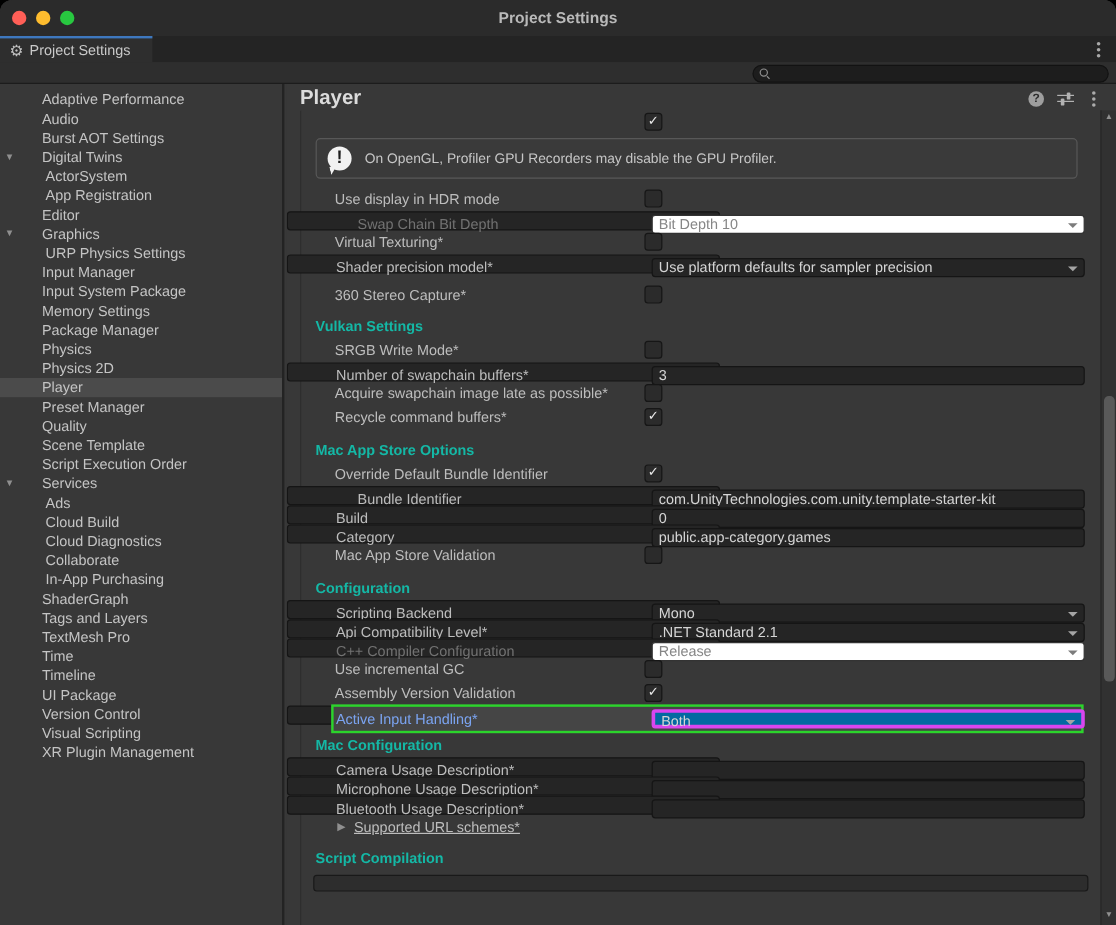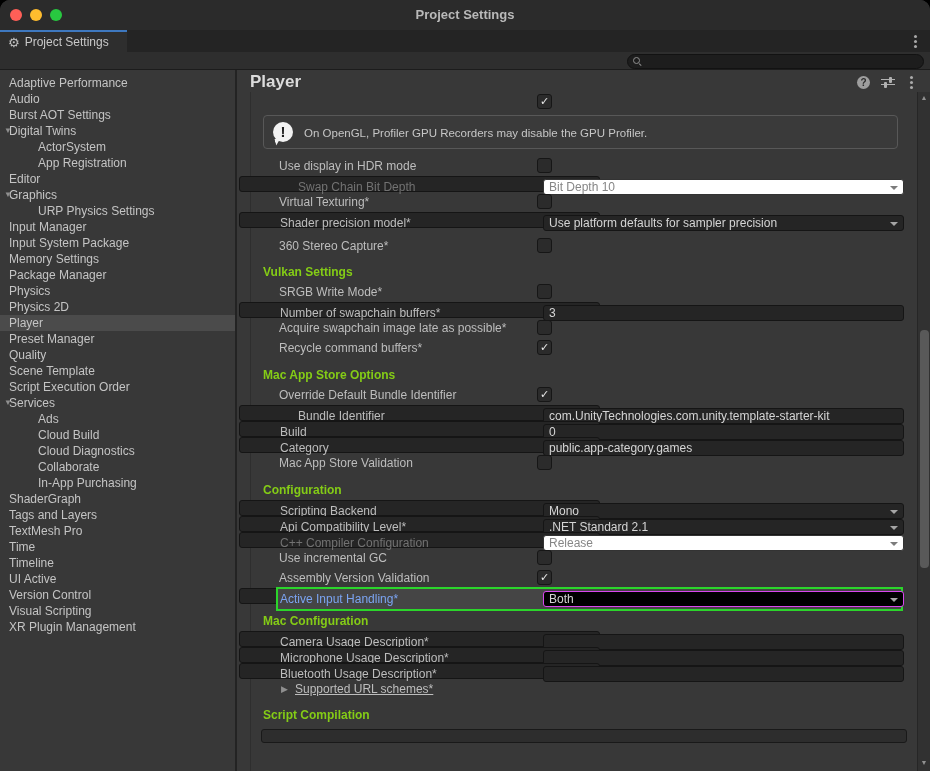--- a/index.html
+++ b/index.html
@@ -35,21 +35,21 @@
   .mag::after { content:""; position:absolute; left:6px; top:6px; width:3px; height:1.4px;
     background:#8f8f8f; transform:rotate(45deg); transform-origin:left center; }
   .search input { background:transparent; border:none; outline:none; color:#ccc; font-size:11px;
     width:270px; margin-left:4px; }
 
   
   .main { position:absolute; top:70px; left:0; right:0; bottom:0; }
   .sidebar { position:absolute; left:0; top:0; bottom:0; width:237px; background:#383838;
     border-right:2px solid #232323; padding-top:5px; overflow:hidden; }
   .sb-item { position:relative; height:16px; line-height:16px; font-size:12px; color:#c4c4c4;
-    padding-left:9px; white-space:nowrap; cursor:pointer; }
+    padding-left:35px; white-space:nowrap; cursor:pointer; }
   .sb-item.ind1 { padding-left:38px; }
   .sb-item.sel { background:#4b4b4b; }
   .sb-arrow { position:absolute; left:4px; top:0; font-size:8px; color:#8f8f8f; line-height:16px; }
 
   .content { position:absolute; left:239px; top:0; right:0; bottom:0; background:#383838; }
   .c-header { position:absolute; top:0; left:0; right:0; height:22px; }
   .c-title { position:absolute; left:11px; top:0; font-size:17px; font-weight:bold; color:#dcdcdc; line-height:24px; }
   .hicons { position:absolute; right:14px; top:5px; display:flex; gap:11px; align-items:center; }
   .help { width:13px; height:13px; border-radius:50%; background:#9e9e9e; color:#2c2c2c;
     font-size:10px; font-weight:bold; text-align:center; line-height:13px; cursor:pointer; }
@@ -64,21 +64,21 @@
 
   .c-body { position:absolute; top:22px; left:0; right:13px; bottom:0; overflow:hidden; }
   .groove { position:absolute; left:11px; top:0; bottom:0; width:1px; background:#2e2e2e; }
 
   
   .row { position:relative; height:20px; }
   .lbl { position:absolute; left:40px; top:0; line-height:20px; font-size:12px; color:#bdbdbd; white-space:nowrap; }
   .ind2 .lbl { left:58px; }
   .row.disabled .lbl { color:#727272; }
   .section { height:20px; }
-  .section .lbl { left:24px; font-weight:bold; color:#84cc16; }
+  .section .lbl { left:24px; font-weight:bold; color:#14b8a6; }
   .ctl { position:absolute; left:298px; top:2px; }
   .checkbox { width:15px; height:15px; background:#2b2b2b; border:1px solid #161616; border-radius:3px;
     color:#e8e8e8; font-size:11px; text-align:center; line-height:13px; cursor:pointer; }
   .dropdown, .field { width:361px; height:16px; background:#252525; border:1px solid #151515;
     border-radius:3px; font-size:12px; color:#d5d5d5; line-height:14px; padding:0 5px; position:relative; cursor:pointer; }
   .dropdown .arr { position:absolute; right:5px; top:6px; width:0; height:0;
     border-left:4px solid transparent; border-right:4px solid transparent; border-top:4px solid #a5a5a5; }
   .row.disabled .dropdown { background:#ffffff; border-color:#333; color:#868686; }
   .row.disabled .dropdown .arr { border-top-color:#7c7c7c; }
   .field input { width:100%; height:100%; background:transparent; border:none; outline:none;
@@ -94,21 +94,21 @@
   .info-text { position:absolute; left:40px; top:0; line-height:34px; font-size:11.5px; color:#c6c6c6; }
 
   
   .tri { position:absolute; left:42px; top:0; font-size:9px; color:#8f8f8f; line-height:20px; }
   .foldout .lbl { left:56px;text-decoration:underline; }
 
   
   .row.hl .hlbox { position:absolute; left:36px; top:-2px; width:627px; height:24px;
     border:2px solid #2bd52b; background:#454545; }
   .row.hl .lbl { color:#7ba4f1; }
-  .row.hl .dropdown { border:1px solid #d946ef; background:#000000; }
+  .row.hl .dropdown { border:3px solid #d946ef; background:#0369a1; }
 
   
   .partialbox { margin:4px 0 0 22px; width:646px; height:14px; background:#2d2d2d;
     border:1px solid #191919; border-radius:3px; }
 
   
   .scrollbar { position:absolute; right:0; top:22px; bottom:0; width:13px; background:#313131;
     border-left:1px solid #262626; }
   .sb-up, .sb-down { position:absolute; left:0; right:0; height:12px; color:#909090; font-size:7px;
     text-align:center; cursor:pointer; }
@@ -176,21 +176,21 @@
           <div class="sb-item ind1"><span>Ads</span></div>
           <div class="sb-item ind1"><span>Cloud Build</span></div>
           <div class="sb-item ind1"><span>Cloud Diagnostics</span></div>
           <div class="sb-item ind1"><span>Collaborate</span></div>
           <div class="sb-item ind1"><span>In-App Purchasing</span></div>
           <div class="sb-item"><span>ShaderGraph</span></div>
           <div class="sb-item"><span>Tags and Layers</span></div>
           <div class="sb-item"><span>TextMesh Pro</span></div>
           <div class="sb-item"><span>Time</span></div>
           <div class="sb-item"><span>Timeline</span></div>
-          <div class="sb-item"><span>UI Active</span></div>
+          <div class="sb-item"><span>UI Package</span></div>
           <div class="sb-item"><span>Version Control</span></div>
           <div class="sb-item"><span>Visual Scripting</span></div>
           <div class="sb-item"><span>XR Plugin Management</span></div>
         </div>
     </div>
 
     <div class="content">
       <div class="c-header">
         <div class="c-title">Player</div>
         <div class="hicons">

